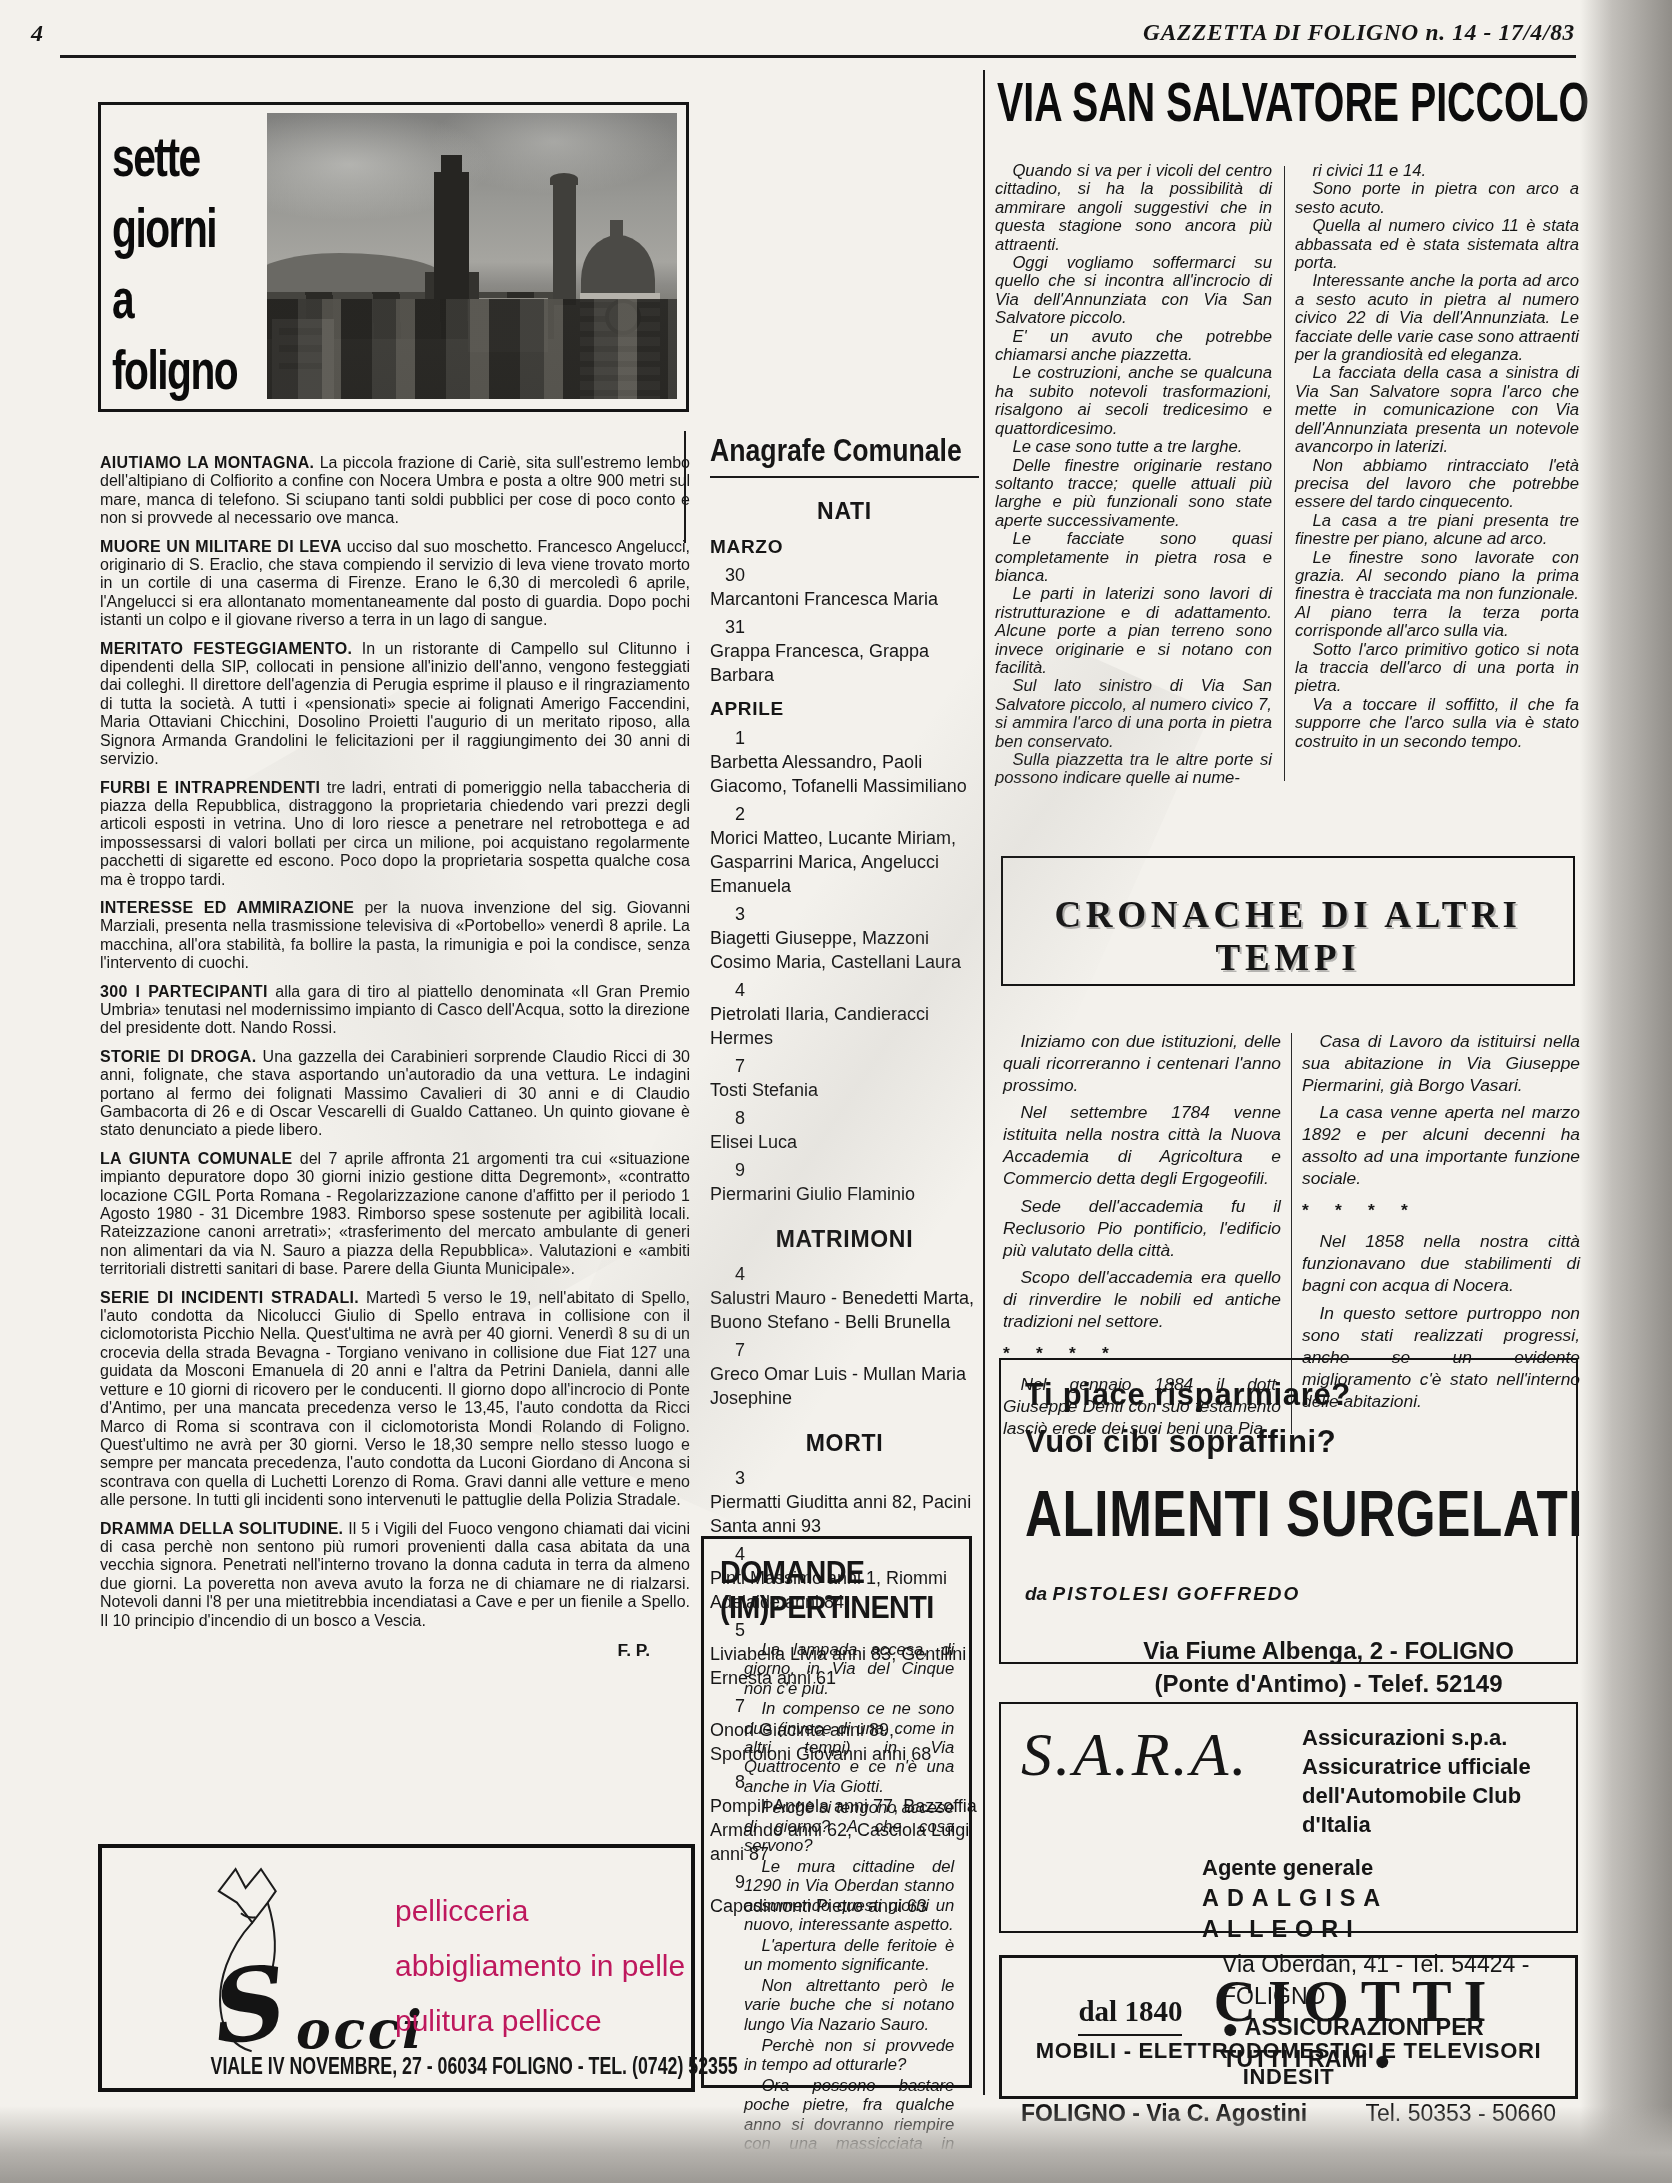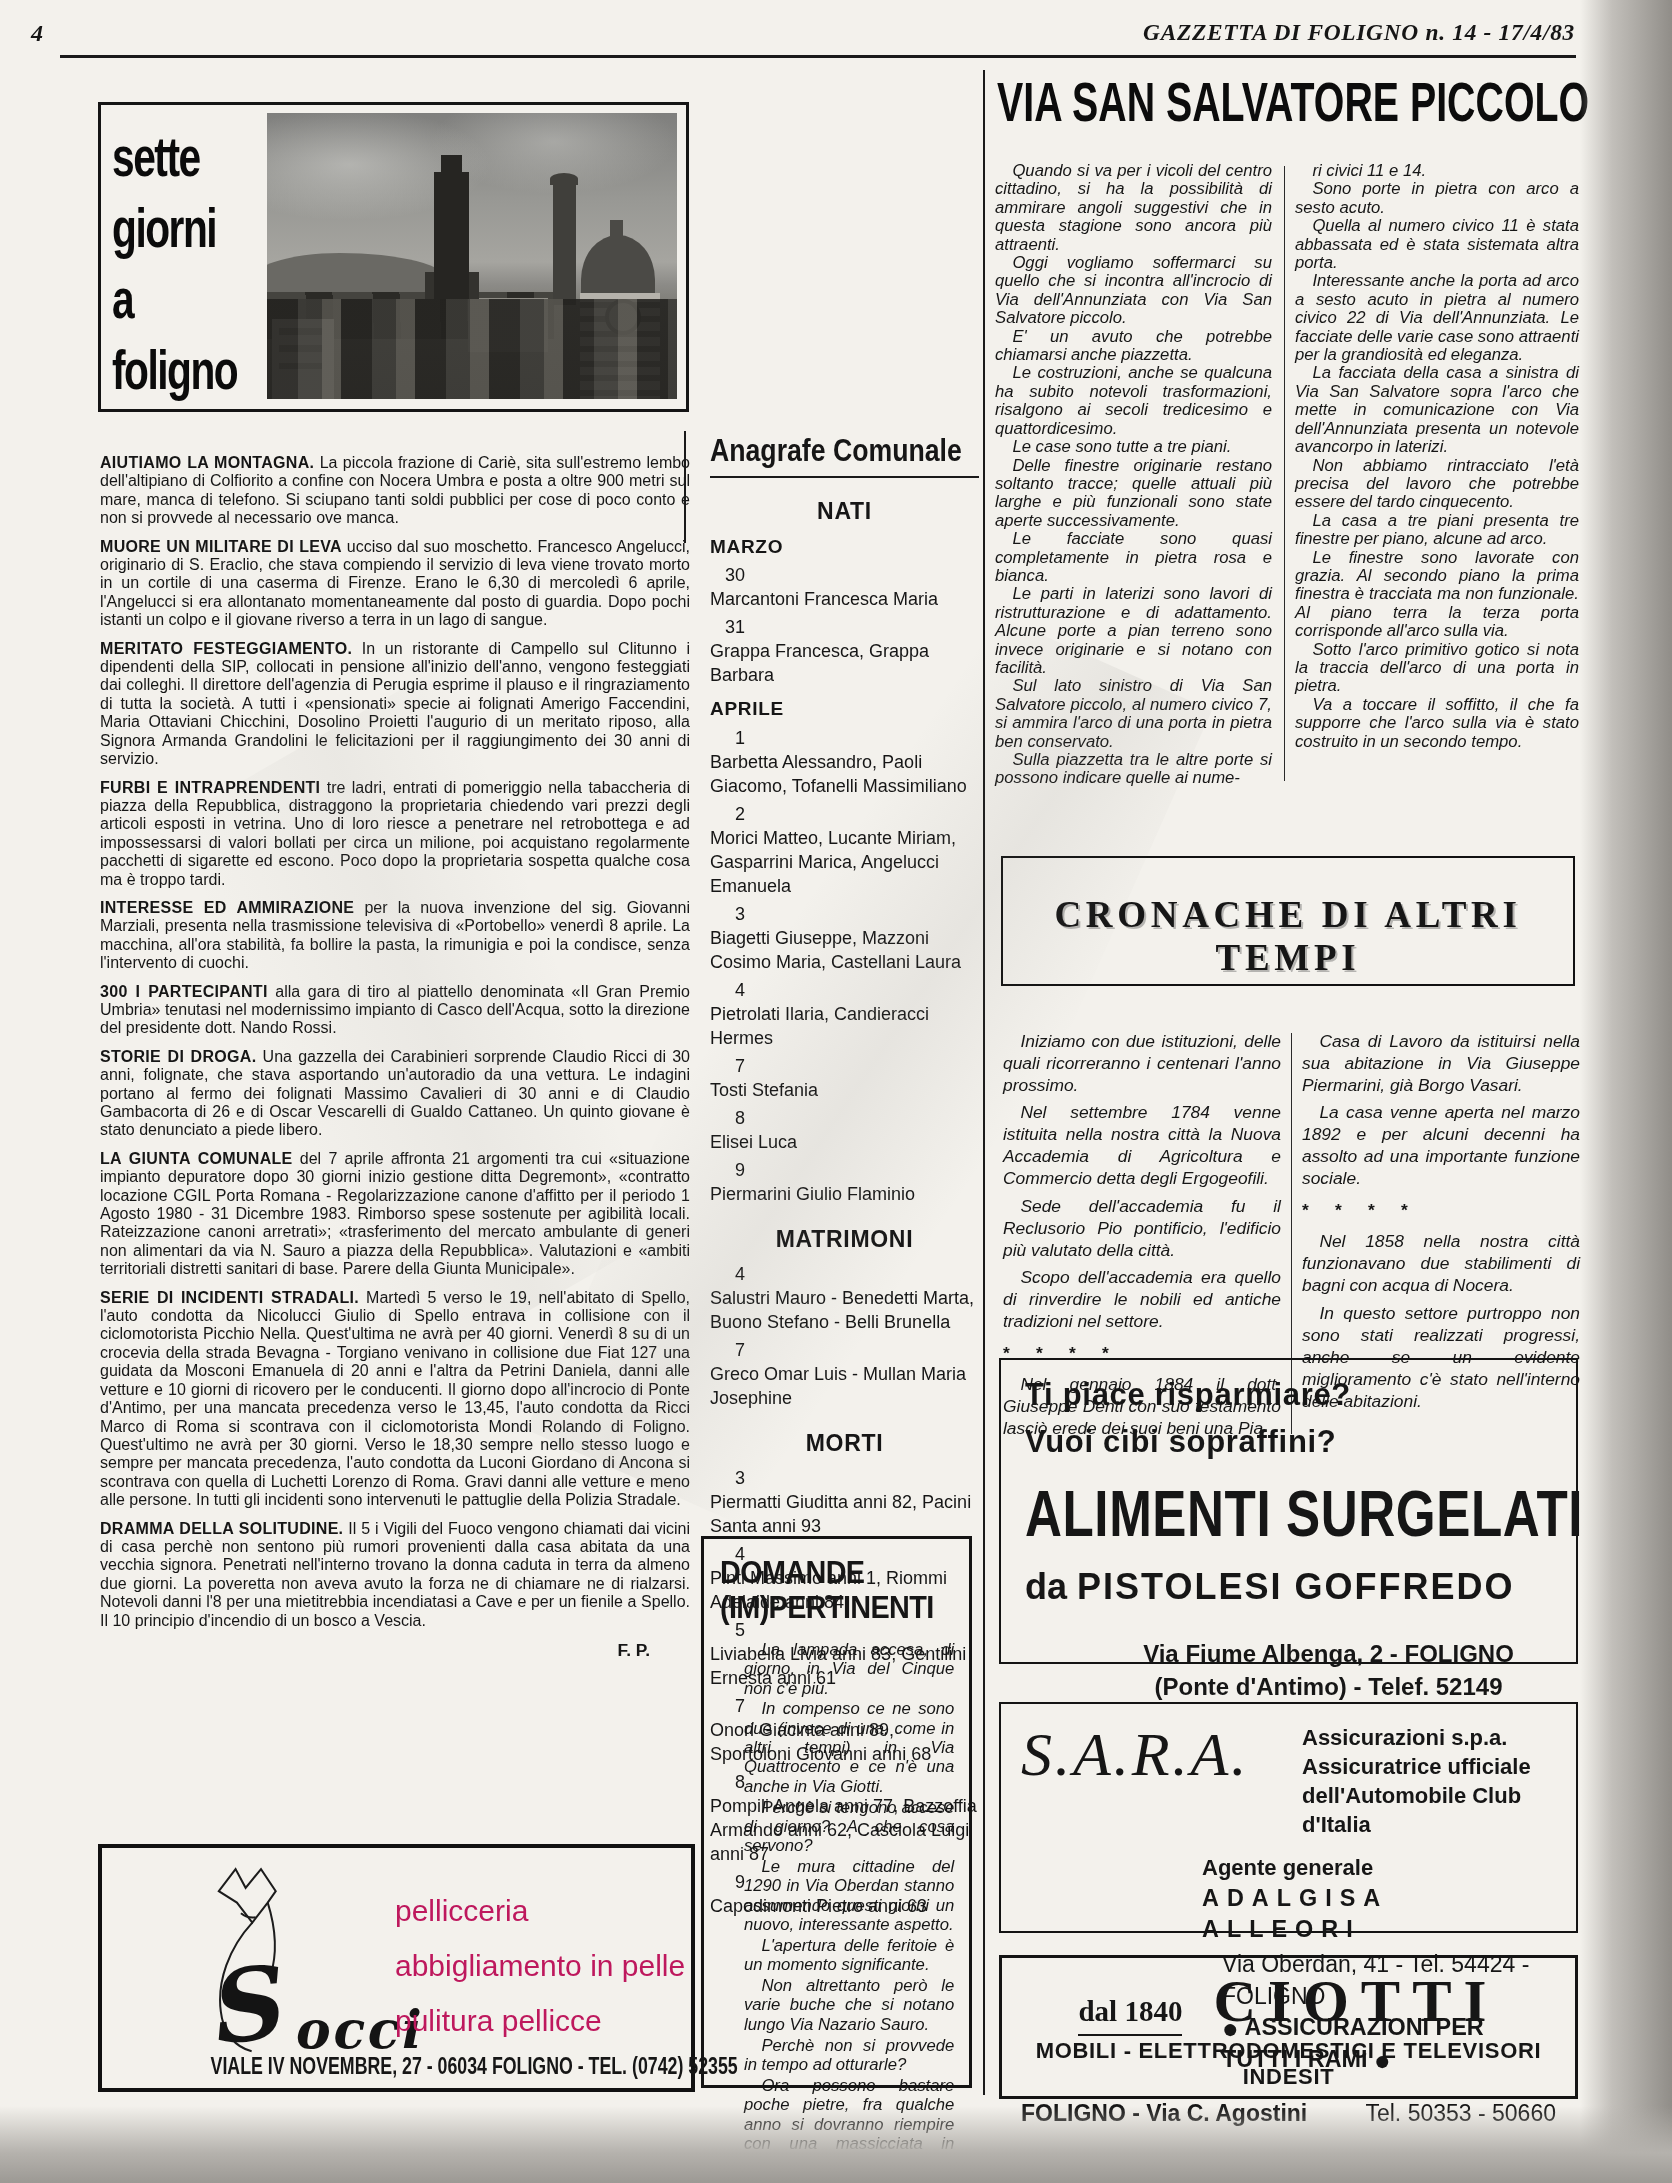--- a/index.html
+++ b/index.html
@@ -90,21 +90,21 @@
   .dom-title{font-weight:800;font-size:31px;line-height:35px;letter-spacing:-0.7px;transform:scaleX(.93);transform-origin:left top;}
   .dom-body{margin-top:14.7px;font-size:16.7px;line-height:19.4px;margin-left:24px;}
   .dom-body p{margin-bottom:1.3px;}
   
   .adbox{border:2.7px solid #141414;box-sizing:border-box;}
   .alimenti{left:999px;top:1358px;width:579px;height:306px;padding:17.4px 24px;}
   .ali-q{font-weight:800;font-size:31px;letter-spacing:0.7px;margin-bottom:10.7px;}
   .ali-big{margin-top:17.4px;}
   .ali-big span{display:inline-block;font-weight:700;font-size:64px;white-space:nowrap;
     transform:scaleX(.80);transform-origin:left top;letter-spacing:0.7px;}
-  .ali-da{margin-top:15px;font-weight:700;font-size:36px;}
+  .ali-da{margin-top:32px;font-weight:700;font-size:19px;font-style:italic;}
   .ali-da .nm{letter-spacing:2px;}
   .ali-addr{margin-top:29px;text-align:center;padding-left:80px;font-weight:700;font-size:24px;line-height:33px;}
   .sara{left:999px;top:1702px;width:579px;height:231px;padding:14.7px 20px;}
   .sara-row{display:flex;}
   .sara-brand{font-family:"Liberation Serif",serif;font-style:italic;font-size:62px;letter-spacing:2.7px;width:281px;flex:none;}
   .sara-right{font-weight:700;font-size:22px;line-height:29px;padding-top:4px;}
   .sara-agent{margin:13.4px 0 0 181px;font-weight:700;font-size:22px;line-height:31px;}
   .sara-name{letter-spacing:8px;font-size:23.4px;}
   .sara-addr{margin:2.7px 0 0 201px;font-size:23px;line-height:32px;}
   .sara-slogan{margin:1.3px 0 0 201px;font-weight:700;font-size:23.4px;}
@@ -253,21 +253,21 @@
   </div>
 
   <div class="abs rule vr-main"></div>
 
   <div class="abs via-head"><span>VIA SAN SALVATORE PICCOLO</span></div>
   <div class="abs viacol via1">
     <p>Quando si va per i vicoli del centro cittadino, si ha la possibilità di ammirare angoli suggestivi che in questa stagione sono ancora più attraenti.</p>
     <p>Oggi vogliamo soffermarci su quello che si incontra all'incrocio di Via dell'Annunziata con Via San Salvatore piccolo.</p>
     <p>E' un avuto che potrebbe chiamarsi anche piazzetta.</p>
     <p>Le costruzioni, anche se qualcuna ha subito notevoli trasformazioni, risalgono ai secoli tredicesimo e quattordicesimo.</p>
-    <p>Le case sono tutte a tre piani.</p>
+    <p>Le case sono tutte a tre larghe.</p>
     <p>Delle finestre originarie restano soltanto tracce; quelle attuali più larghe e più funzionali sono state aperte successivamente.</p>
     <p>Le facciate sono quasi completamente in pietra rosa e bianca.</p>
     <p>Le parti in laterizi sono lavori di ristrutturazione e di adattamento. Alcune porte a pian terreno sono invece originarie e si notano con facilità.</p>
     <p>Sul lato sinistro di Via San Salvatore piccolo, al numero civico 7, si ammira l'arco di una porta in pietra ben conservato.</p>
     <p>Sulla piazzetta tra le altre porte si possono indicare quelle ai nume-</p>
   </div>
   <div class="abs vr-via"></div>
   <div class="abs viacol via2">
     <p>ri civici 11 e 14.</p>
     <p>Sono porte in pietra con arco a sesto acuto.</p>

